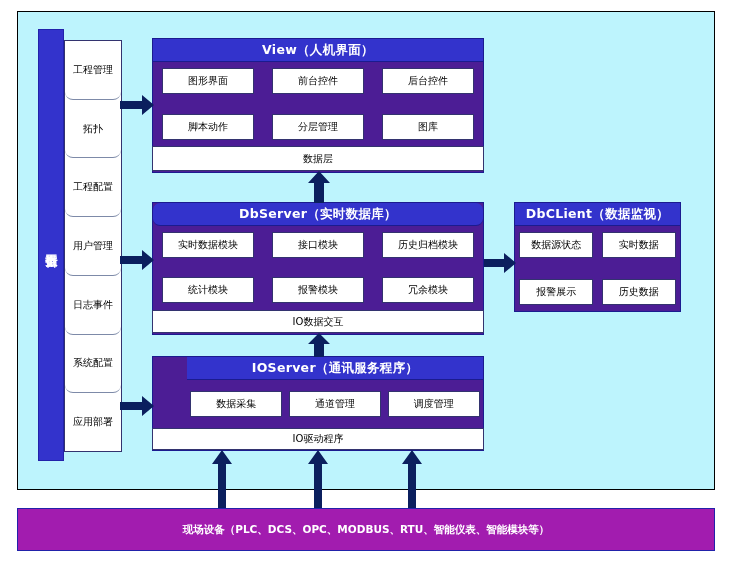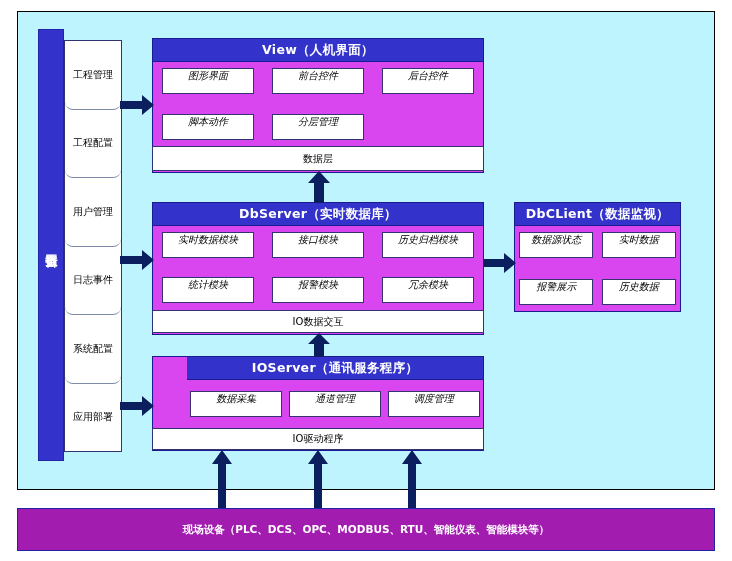--- a/index.html
+++ b/index.html
@@ -65,21 +65,21 @@
     font-size: 10px;
     color: #000000;
     background: #ffffff;
     border-radius: 8px;
   }
   .sb-item:last-child { border-bottom: none; }
 
   
   .panel {
     border: 1px solid #1b1b8f;
-    background: #d946ef;
+    background: #4c1d95;
   }
   .panel-title {
     background: #3333cc;
     color: #ffffff;
     font-size: 12.5px;
     font-weight: bold;
     text-align: center;
     border-bottom: 1px solid #1b1b8f;
     letter-spacing: .3px;
     display: flex;
@@ -91,22 +91,22 @@
     justify-items: center;
     align-items: center;
   }
   .chip {
     background: #ffffff;
     border: 1px solid #33336f;
     font-size: 10px;
     color: #000000;
     text-align: center;
     display: flex;
-    justify-content: center;
-    font-style: italic;
+    align-items: center;
+    justify-content: center;
   }
   .panel-footer {
     background: #ffffff;
     border-top: 1px solid #33336f;
     border-left: 1px solid #33336f;
     border-right: 1px solid #33336f;
     border-bottom: 1px solid #33336f;
     font-size: 10px;
     color: #000000;
     display: flex;
@@ -115,21 +115,21 @@
   }
 
   
   #panel-view        { left: 152px; top: 38px;  width: 332px; height: 135px; }
   #panel-view .panel-title { height: 22px; }
   #panel-view .panel-grid  { height: 84px; grid-template-columns: repeat(3,1fr); row-gap: 8px; }
   #panel-view .chip        { width: 90px; height: 24px; }
   #view-footer       { left: 152px; top: 146px; width: 332px; height: 25px; }
 
   #panel-db          { left: 152px; top: 202px; width: 332px; height: 133px; }
-  #panel-db .panel-title { height: 22px; }
+  #panel-db .panel-title { height: 22px; border-radius: 7px; }
   #panel-db .panel-grid  { height: 82px; grid-template-columns: repeat(3,1fr); row-gap: 8px; }
   #panel-db .chip        { width: 90px; height: 24px; }
   #db-footer         { left: 152px; top: 310px; width: 332px; height: 23px; }
 
   #panel-io          { left: 152px; top: 356px; width: 332px; height: 95px; padding-left: 34px; }
   #panel-io .panel-title { height: 22px; }
   #panel-io .panel-grid  { height: 48px; grid-template-columns: repeat(3,1fr); }
   #panel-io .chip        { width: 90px; height: 24px; }
   #io-footer         { left: 152px; top: 428px; width: 332px; height: 22px; }
 
@@ -160,20 +160,23 @@
 
 <div id="stage" class="abs"></div>
 
 <div id="platform-bar" class="abs">数据平台</div>
 
 <div id="sidebar-stack" class="abs">
   <div class="sb-item">
     <span>工程管理</span>
   </div>
   <div class="sb-item">
+    <span>拓扑</span>
+  </div>
+  <div class="sb-item">
     <span>工程配置</span>
   </div>
   <div class="sb-item">
     <span>用户管理</span>
   </div>
   <div class="sb-item">
     <span>日志事件</span>
   </div>
   <div class="sb-item">
     <span>系统配置</span>
@@ -194,20 +197,23 @@
     </div>
     <div class="chip">
       <span>后台控件</span>
     </div>
     <div class="chip">
       <span>脚本动作</span>
     </div>
     <div class="chip">
       <span>分层管理</span>
     </div>
+    <div class="chip">
+      <span>图库</span>
+    </div>
   </div>
 </div>
 <div id="view-footer" class="abs panel-footer">
   <span>数据层</span>
 </div>
 
 <div id="panel-db" class="abs panel">
   <div class="panel-title">DbServer（实时数据库）</div>
   <div class="panel-grid">
     <div class="chip">

